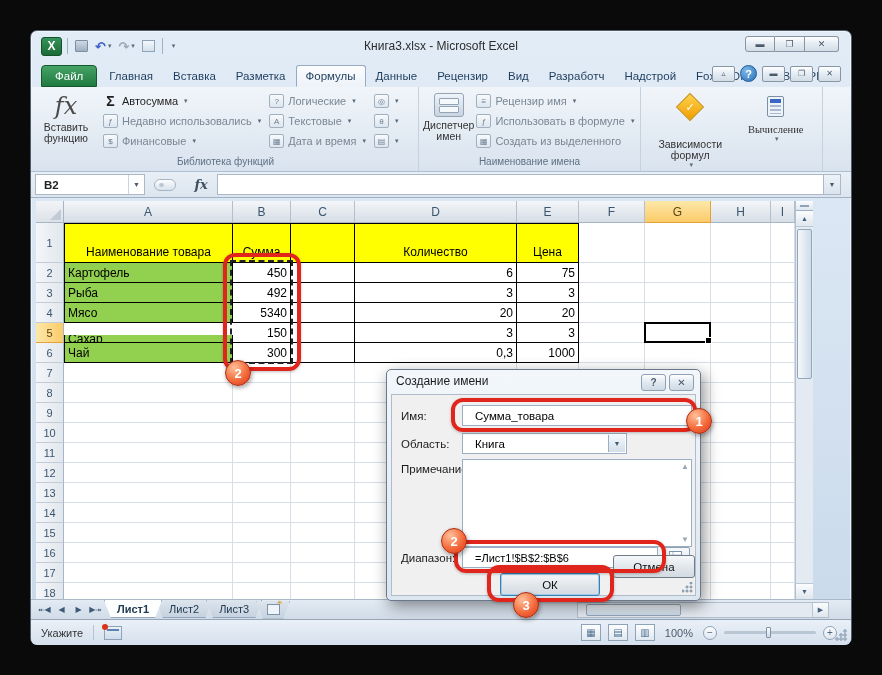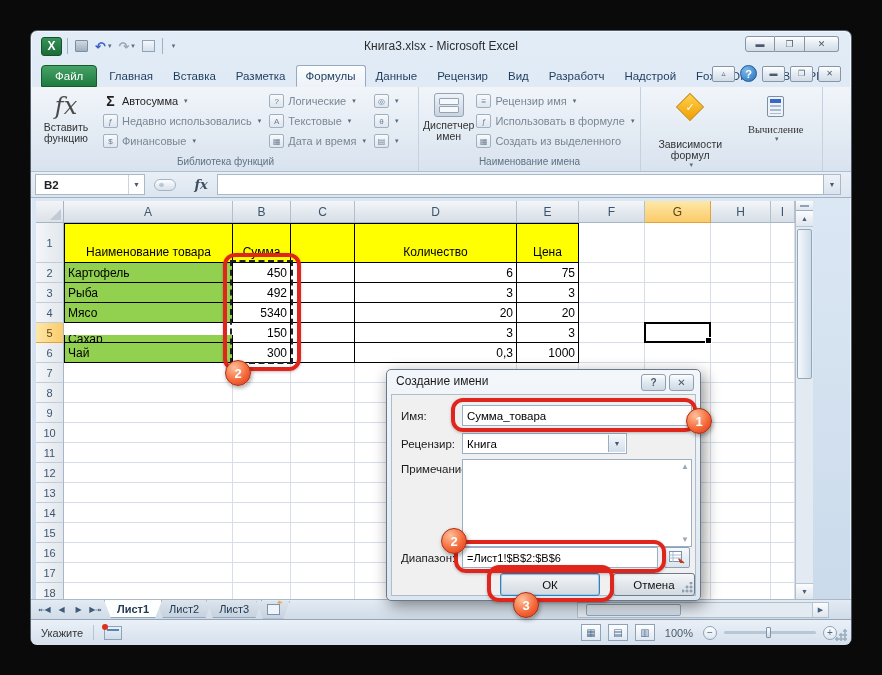--- a/index.html
+++ b/index.html
@@ -128,21 +128,21 @@
     radial-gradient(circle at 10px 10px,#9fb0c2 1.5px,transparent 2px);}
   
   .dialog{position:absolute;left:355px;top:338px;width:315px;height:232px;z-index:20;
     background:linear-gradient(#f3f7fb,#dce6f0);border:1px solid #69788a;border-radius:5px;
     box-shadow:3px 5px 16px rgba(0,0,0,.45);}
   .dlg-title{position:absolute;left:9px;top:4px;font-size:12px;color:#1b1b1b;}
   .dlg-btns{position:absolute;right:6px;top:4px;display:flex;gap:3px;}
   .dlg-wbtn{width:25px;height:17px;background:linear-gradient(#fefefe,#e0e8f0 50%,#cfdae5);border:1px solid #8fa0b2;border-radius:3px;display:flex;align-items:center;justify-content:center;font-size:10px;color:#4a5a6c;font-weight:bold;}
   .dlg-body{position:absolute;left:4px;right:4px;top:24px;bottom:4px;background:#f0f0f0;border:1px solid #b0bcc9;}
   .dlbl{position:absolute;left:9px;font-size:11.5px;color:#1b1b1b;}
-  .dfield{position:absolute;background:#fff;border:1px solid #9aafc4;font-size:11.5px;color:#000;display:flex;align-items:center;padding:0 4px;}
+  .dfield{position:absolute;background:#fff;border:1px solid #9aafc4;font-size:11.5px;color:#000;display:flex;align-items:center;padding:0 12px;}
   .combo-dd{position:absolute;right:1px;top:1px;bottom:1px;width:17px;background:linear-gradient(#f4f8fb,#d3deea);border-left:1px solid #9aafc4;display:flex;align-items:center;justify-content:center;font-size:7px;color:#3f5a77;}
   .dta{position:absolute;background:#fff;border:1px solid #9aafc4;}
   .dta .sa{position:absolute;right:2px;font-size:8px;color:#9aa7b5;}
   .dbtn{position:absolute;height:23px;background:linear-gradient(#f6f8fa,#e2e7ec 50%,#d3dae1);border:1px solid #707b88;border-radius:3px;display:flex;align-items:center;justify-content:center;font-size:11.5px;color:#111;}
   .dbtn.focus{border:1px solid #3c7fb1;box-shadow:inset 0 0 0 1px #9ecdeb;}
   .picker{position:absolute;width:26px;height:21px;background:linear-gradient(#f6f9fc,#dbe4ee);border:1px solid #8fa0b2;border-radius:2px;display:flex;align-items:center;justify-content:center;}
   .dlg-grip{position:absolute;right:2px;bottom:2px;width:11px;height:11px;background:
     radial-gradient(circle at 9px 1px,#8fa0b2 1.2px,transparent 1.8px),
     radial-gradient(circle at 5px 5px,#8fa0b2 1.2px,transparent 1.8px),
     radial-gradient(circle at 9px 5px,#8fa0b2 1.2px,transparent 1.8px),
@@ -612,21 +612,21 @@
     <div class="dlg-title">Создание имени</div>
     <div class="dlg-btns">
       <span class="dlg-wbtn">?</span>
       <span class="dlg-wbtn">✕</span>
     </div>
     <div class="dlg-body">
       <span class="dlbl" style="top:15px;">Имя:</span>
       <div class="dfield" style="left:70px;top:10px;width:230px;height:21px;">
             <span>Сумма_товара</span>
           </div>
-      <span class="dlbl" style="top:43px;">Рецензир:</span>
+      <span class="dlbl" style="top:43px;">Область:</span>
       <div class="dfield" style="left:70px;top:38px;width:165px;height:21px;">
             <span>Книга</span>
         <span class="combo-dd">▼</span>
       </div>
       <span class="dlbl" style="top:68px;">Примечание:</span>
       <div class="dta" style="left:70px;top:64px;width:230px;height:88px;">
         <span class="sa" style="top:2px;">▲</span>
         <span class="sa" style="bottom:2px;">▼</span>
       </div>
       <span class="dlbl" style="top:157px;">Диапазон:</span>
@@ -639,21 +639,21 @@
               <line x1="0" y1="4" x2="12" y2="4" stroke="#aabbd0"></line>
               <line x1="0" y1="7" x2="12" y2="7" stroke="#aabbd0"></line>
               <line x1="4" y1="1" x2="4" y2="11" stroke="#aabbd0"></line>
               <path d="M15 12 L9 7 L11 12 Z" fill="#c23a1d"></path>
               <line x1="15" y1="12" x2="10" y2="8" stroke="#c23a1d" stroke-width="1.6"></line>
             </svg>
       </span>
       <div class="dbtn focus" style="left:108px;top:178px;width:100px;">
             <span>ОК</span>
           </div>
-      <div class="dbtn" style="left:221px;top:178px;width:82px;">
+      <div class="dbtn" style="left:221px;top:160px;width:82px;">
             <span>Отмена</span>
           </div>
       <span class="dlg-grip"></span>
     </div>
 
     <div class="ring" style="left:64px;top:28px;width:246px;height:34px;"></div>
     <div class="badge" style="left:299px;top:38px;">1</div>
     <div class="ring" style="left:67px;top:170px;width:212px;height:33px;"></div>
     <div class="badge" style="left:54px;top:158px;">2</div>
     <div class="ring" style="left:100px;top:195px;width:127px;height:37px;"></div>

